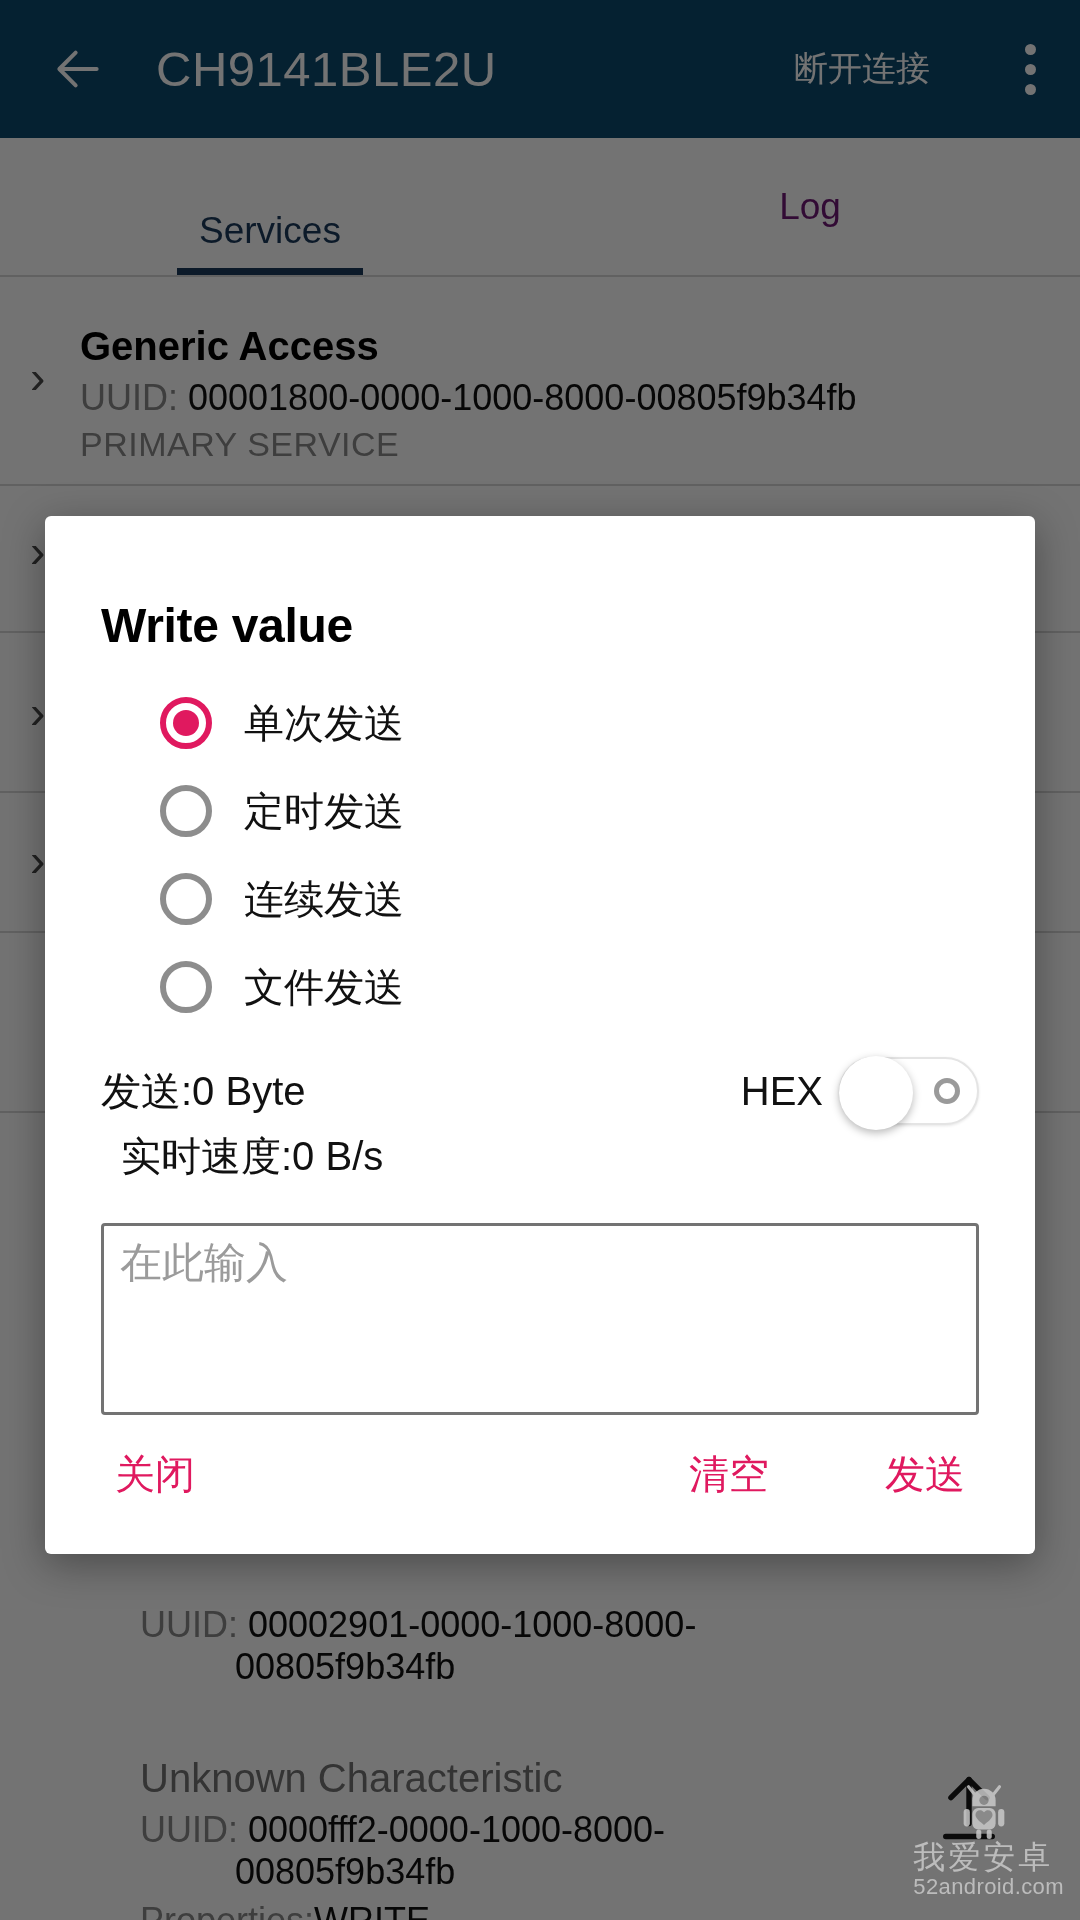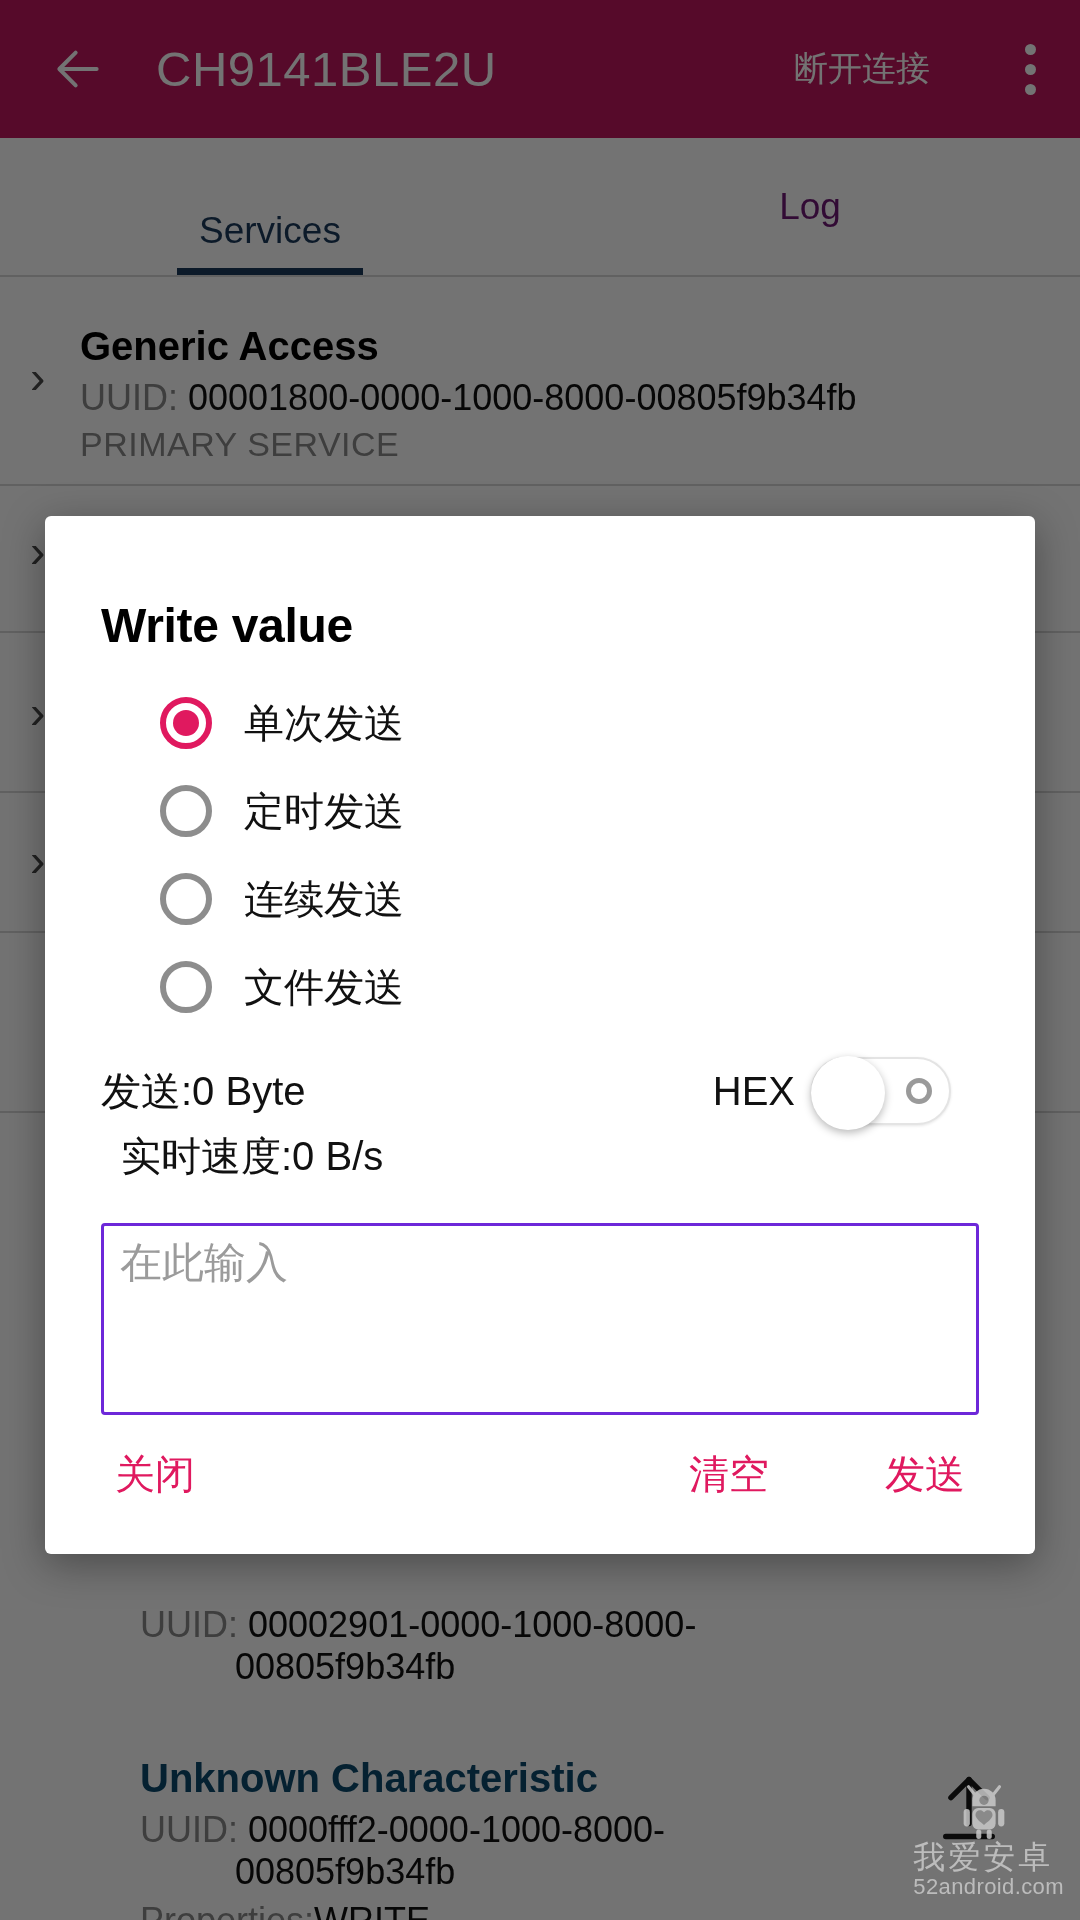--- a/index.html
+++ b/index.html
@@ -23,21 +23,21 @@
     position: absolute;
     inset: 0;
     background: #ffffff;
   }
 
   .appbar {
     position: absolute;
     top: 0; left: 0;
     width: 1080px;
     height: 138px;
-    background: #be185d;
+    background: #0c4a6e;
     display: flex;
     align-items: center;
   }
   .back-arrow {
     width: 96px;
     margin-left: 30px;
     display: flex;
     align-items: center;
     justify-content: center;
   }
@@ -152,22 +152,22 @@
   }
 
   .char-block {
     position: absolute;
     left: 0;
     width: 1080px;
     box-sizing: border-box;
   }
   .char-name {
     font-size: 40px;
-    font-weight: bold;
-    color: #0c4a6e;
+    font-weight: normal;
+    color: #737373;
     margin-left: 140px;
   }
   .char-uuid {
     font-size: 36px;
     color: #111111;
     margin-left: 140px;
     margin-top: 8px;
     line-height: 1.18;
   }
   .char-uuid .lbl { color: #8a8a8a; }
@@ -247,21 +247,21 @@
     color: #111111;
     margin-left: 32px;
     white-space: nowrap;
   }
 
   .status-row {
     display: flex;
     align-items: center;
     margin-top: 22px;
     padding-left: 56px;
-    padding-right: 84px;
+    padding-right: 56px;
     height: 76px;
   }
   .status-text {
     font-size: 40px;
     color: #111111;
     white-space: nowrap;
   }
   .hex-wrap {
     margin-left: auto;
     display: flex;
@@ -310,21 +310,21 @@
     display: flex;
   }
 
   .input-wrap {
     margin: 18px 56px 0 56px;
   }
   .text-input {
     width: 100%;
     height: 192px;
     box-sizing: border-box;
-    border: 3px solid #6d28d9;
+    border: 3px solid #737373;
     border-radius: 4px;
     background: #ffffff;
     font-size: 42px;
     font-family: "Liberation Sans", "DejaVu Sans", sans-serif;
     color: #111111;
     padding: 12px 16px;
     resize: none;
     outline: none;
     line-height: 1.2;
   }

